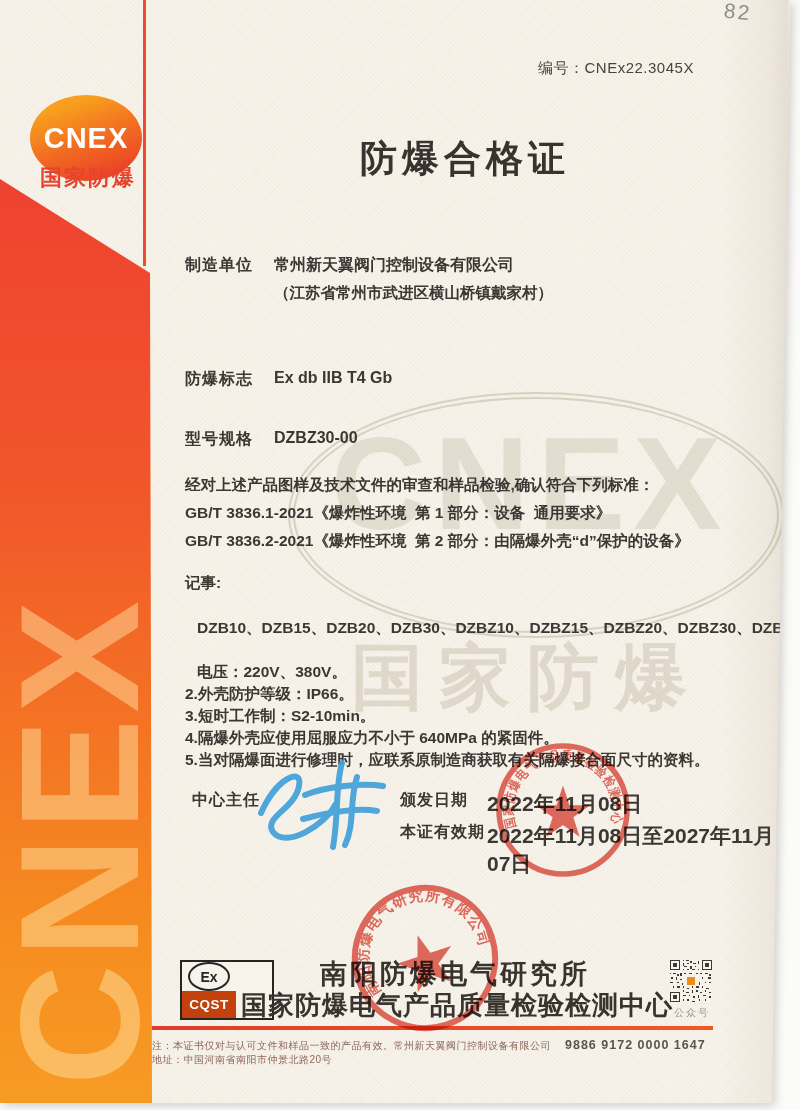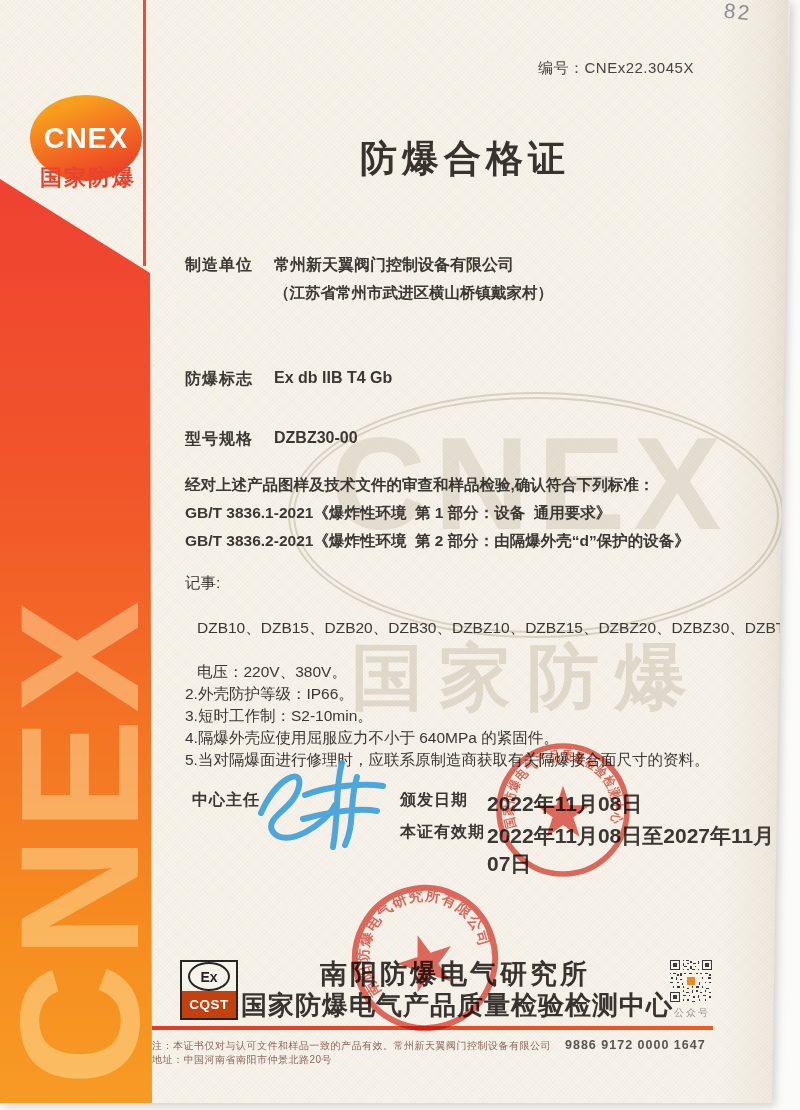--- a/index.html
+++ b/index.html
@@ -40,28 +40,28 @@
     letter-spacing:16px;color:rgba(186,176,154,.38);}
   #note82{left:724px;top:0px;font-size:21px;color:#8d8d91;transform:rotate(6deg);
     letter-spacing:2px;}
   #certno{left:538px;top:59px;font-size:15px;color:#474340;letter-spacing:.5px;}
   #title{left:300px;top:134px;width:330px;text-align:center;font-size:37px;font-weight:bold;
     letter-spacing:5px;color:#38332e;}
   .frow{position:absolute;left:185px;width:560px;height:20px;font-size:16px;}
   .flabel{position:absolute;left:0;font-weight:700;letter-spacing:1px;color:#3b3733;}
   .fvalue{position:absolute;left:89px;font-weight:600;color:#3b3733;white-space:pre;}
   .pline{position:absolute;left:185px;font-size:15.5px;font-weight:700;color:#3b3733;white-space:pre;}
-  .nline{position:absolute;left:185px;font-size:15.5px;font-weight:400;color:#3b3733;white-space:pre;}
+  .nline{position:absolute;left:185px;font-size:15.5px;font-weight:700;color:#3b3733;white-space:pre;}
   .indent{left:197px;}
   .siglabel{position:absolute;font-size:16px;font-weight:700;color:#3b3733;letter-spacing:1px;}
   .sigval{position:absolute;font-size:21px;font-weight:600;color:#3b3733;}
   
   .stamp{position:absolute;opacity:.8;mix-blend-mode:multiply;}
   
-  #ex-mark{left:180px;top:960px;width:54px;height:56px;border:2.5px solid #262524;background:#f7f3ea;}
+  #ex-mark{left:180px;top:960px;width:54px;height:56px;border:2.5px solid #262524;background:#f7f3ea;padding-left:36px;}
   #ex-top{position:absolute;left:0;top:0;width:54px;height:29px;display:flex;align-items:center;justify-content:center;}
   #ex-ellipse{width:38px;height:25px;border:2.5px solid #262524;border-radius:50%;
     display:flex;align-items:center;justify-content:center;font-size:14px;font-weight:bold;color:#262524;}
   #ex-bottom{position:absolute;left:0;top:29px;width:54px;height:27px;background:#c2410c;color:#fff;
     display:flex;align-items:center;justify-content:center;font-size:13.5px;font-weight:bold;letter-spacing:.5px;}
   #issuer1{left:250px;top:956px;width:410px;text-align:center;font-size:27px;font-weight:bold;color:#38332e;letter-spacing:3px;}
   #issuer2{left:232px;top:988px;width:450px;text-align:center;font-size:26px;font-weight:bold;color:#38332e;letter-spacing:1px;}
   #qr{left:670px;top:960px;width:42px;height:42px;}
   #qr-caption{left:668px;top:1006px;width:48px;text-align:center;font-size:10px;color:#9a948a;letter-spacing:2px;}
   #divider{left:152px;top:1026px;width:561px;height:4px;background:linear-gradient(to right,#df3c2a,#ef5a24);}

